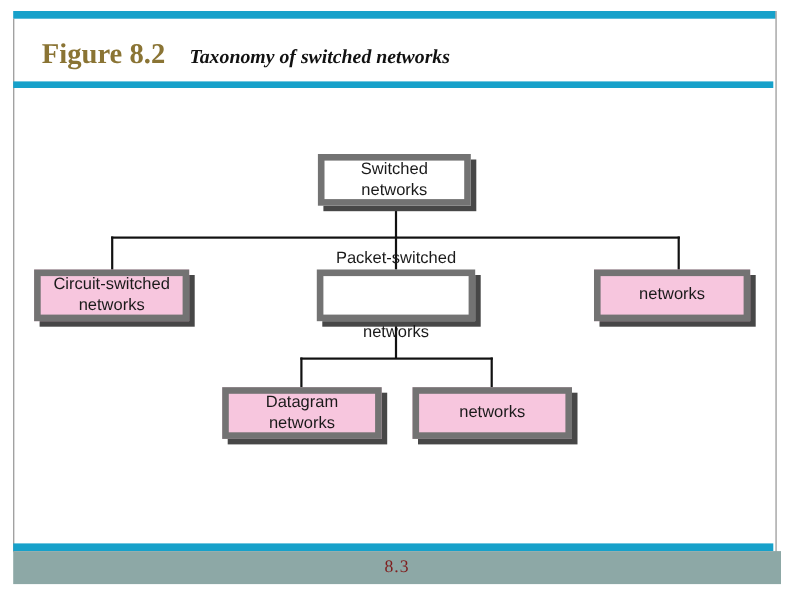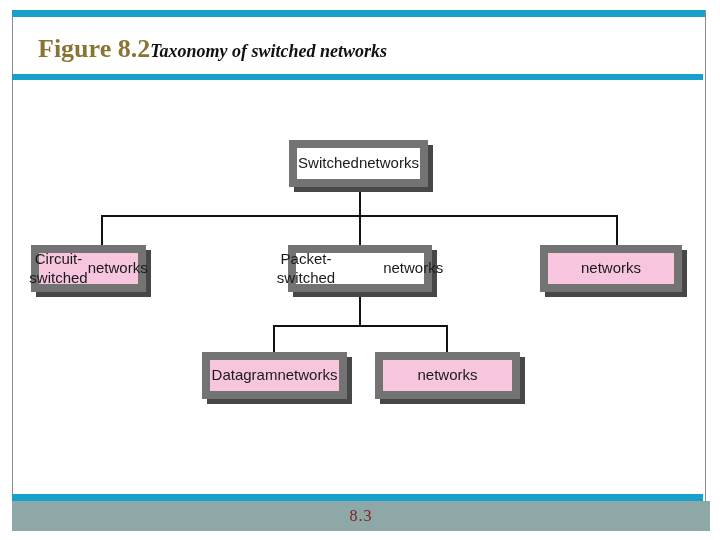--- a/index.html
+++ b/index.html
@@ -24,50 +24,50 @@
   
   #title-row { left: 38px; top: 34px; width: 650px; white-space: nowrap; }
   #figure-label {
     font-family: "Liberation Serif", serif;
     font-weight: bold; font-size: 26px; color: #8a7434;
   }
   #figure-title {
     font-family: "Liberation Serif", serif;
     font-weight: bold; font-style: italic;
     font-size: 18px; color: #111111;
-    margin-left: 0;
+    margin-left: 22px;
   }
 
   
   #footer-bar {
     left: 12px; top: 501px; width: 698px; height: 30px;
     background: #8da8a6; z-index: 1;
     display: flex; align-items: center; justify-content: center;
   }
   #page-number {
     font-family: "Liberation Serif", serif;
     font-size: 16px; color: #7f1d1d; letter-spacing: 1px;
   }
 
   
   .node {
     position: absolute;
-    border: 8px solid #737373;
+    border: 6px solid #737373;
     box-shadow: 5px 5px 0 0 #474747;
-    display: flex; flex-direction: row;
+    display: flex; flex-direction: column;
     align-items: center; justify-content: center;
     font-size: 15px; line-height: 1.25; color: #1a1a1a;
     text-align: center; box-sizing: border-box;
     z-index: 2;
   }
   .node.white { background: #ffffff; }
   .node.pink  { background: #f7c6de; }
 
   #node-switched { left: 289px; top: 140px; width: 139px; height: 47px; }
-  #node-circuit  { left: 31px;  top: 245px; width: 115px; height: 47px; }
+  #node-circuit  { left: 31px;  top: 245px; width: 141px; height: 47px; }
   #node-packet   { left: 288px; top: 245px; width: 144px; height: 47px; gap: 48px; }
   #node-message  { left: 540px; top: 245px; width: 142px; height: 47px; }
   #node-datagram { left: 202px; top: 352px; width: 145px; height: 47px; }
   #node-virtual  { left: 375px; top: 352px; width: 145px; height: 47px; }
 
   .edge { position: absolute; background: #111111; z-index: 1; }
   #edge-top-down   { left: 359px; top: 187px; width: 2px;   height: 29px; }
   #edge-h1         { left: 101px; top: 215px; width: 517px; height: 2px; }
   #edge-h1-left    { left: 101px; top: 215px; width: 2px;   height: 31px; }
   #edge-h1-mid     { left: 359px; top: 215px; width: 2px;   height: 31px; }

